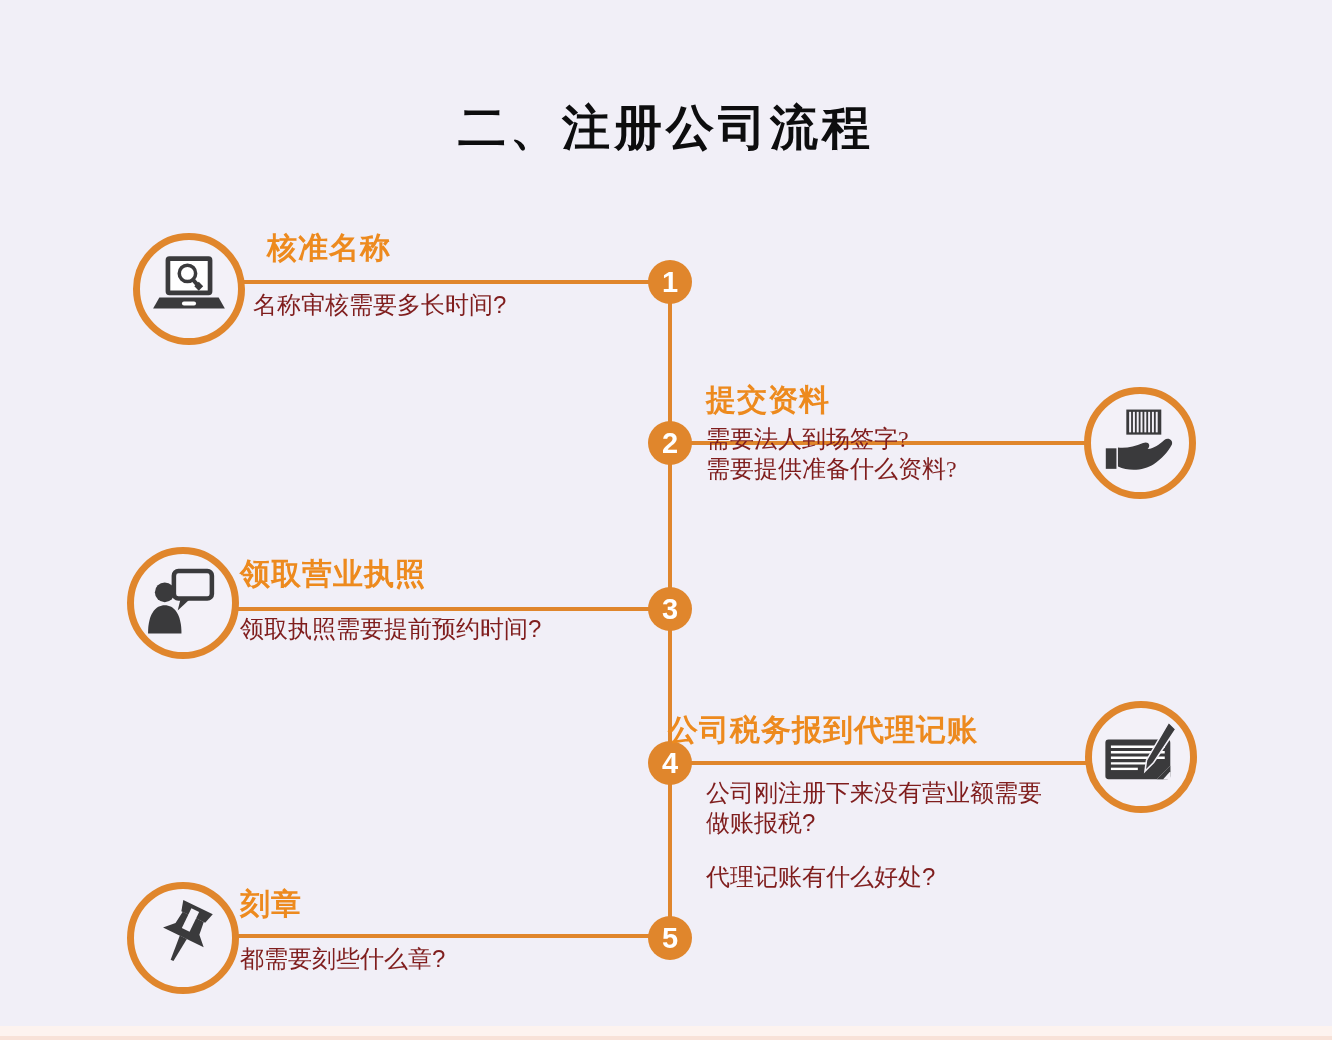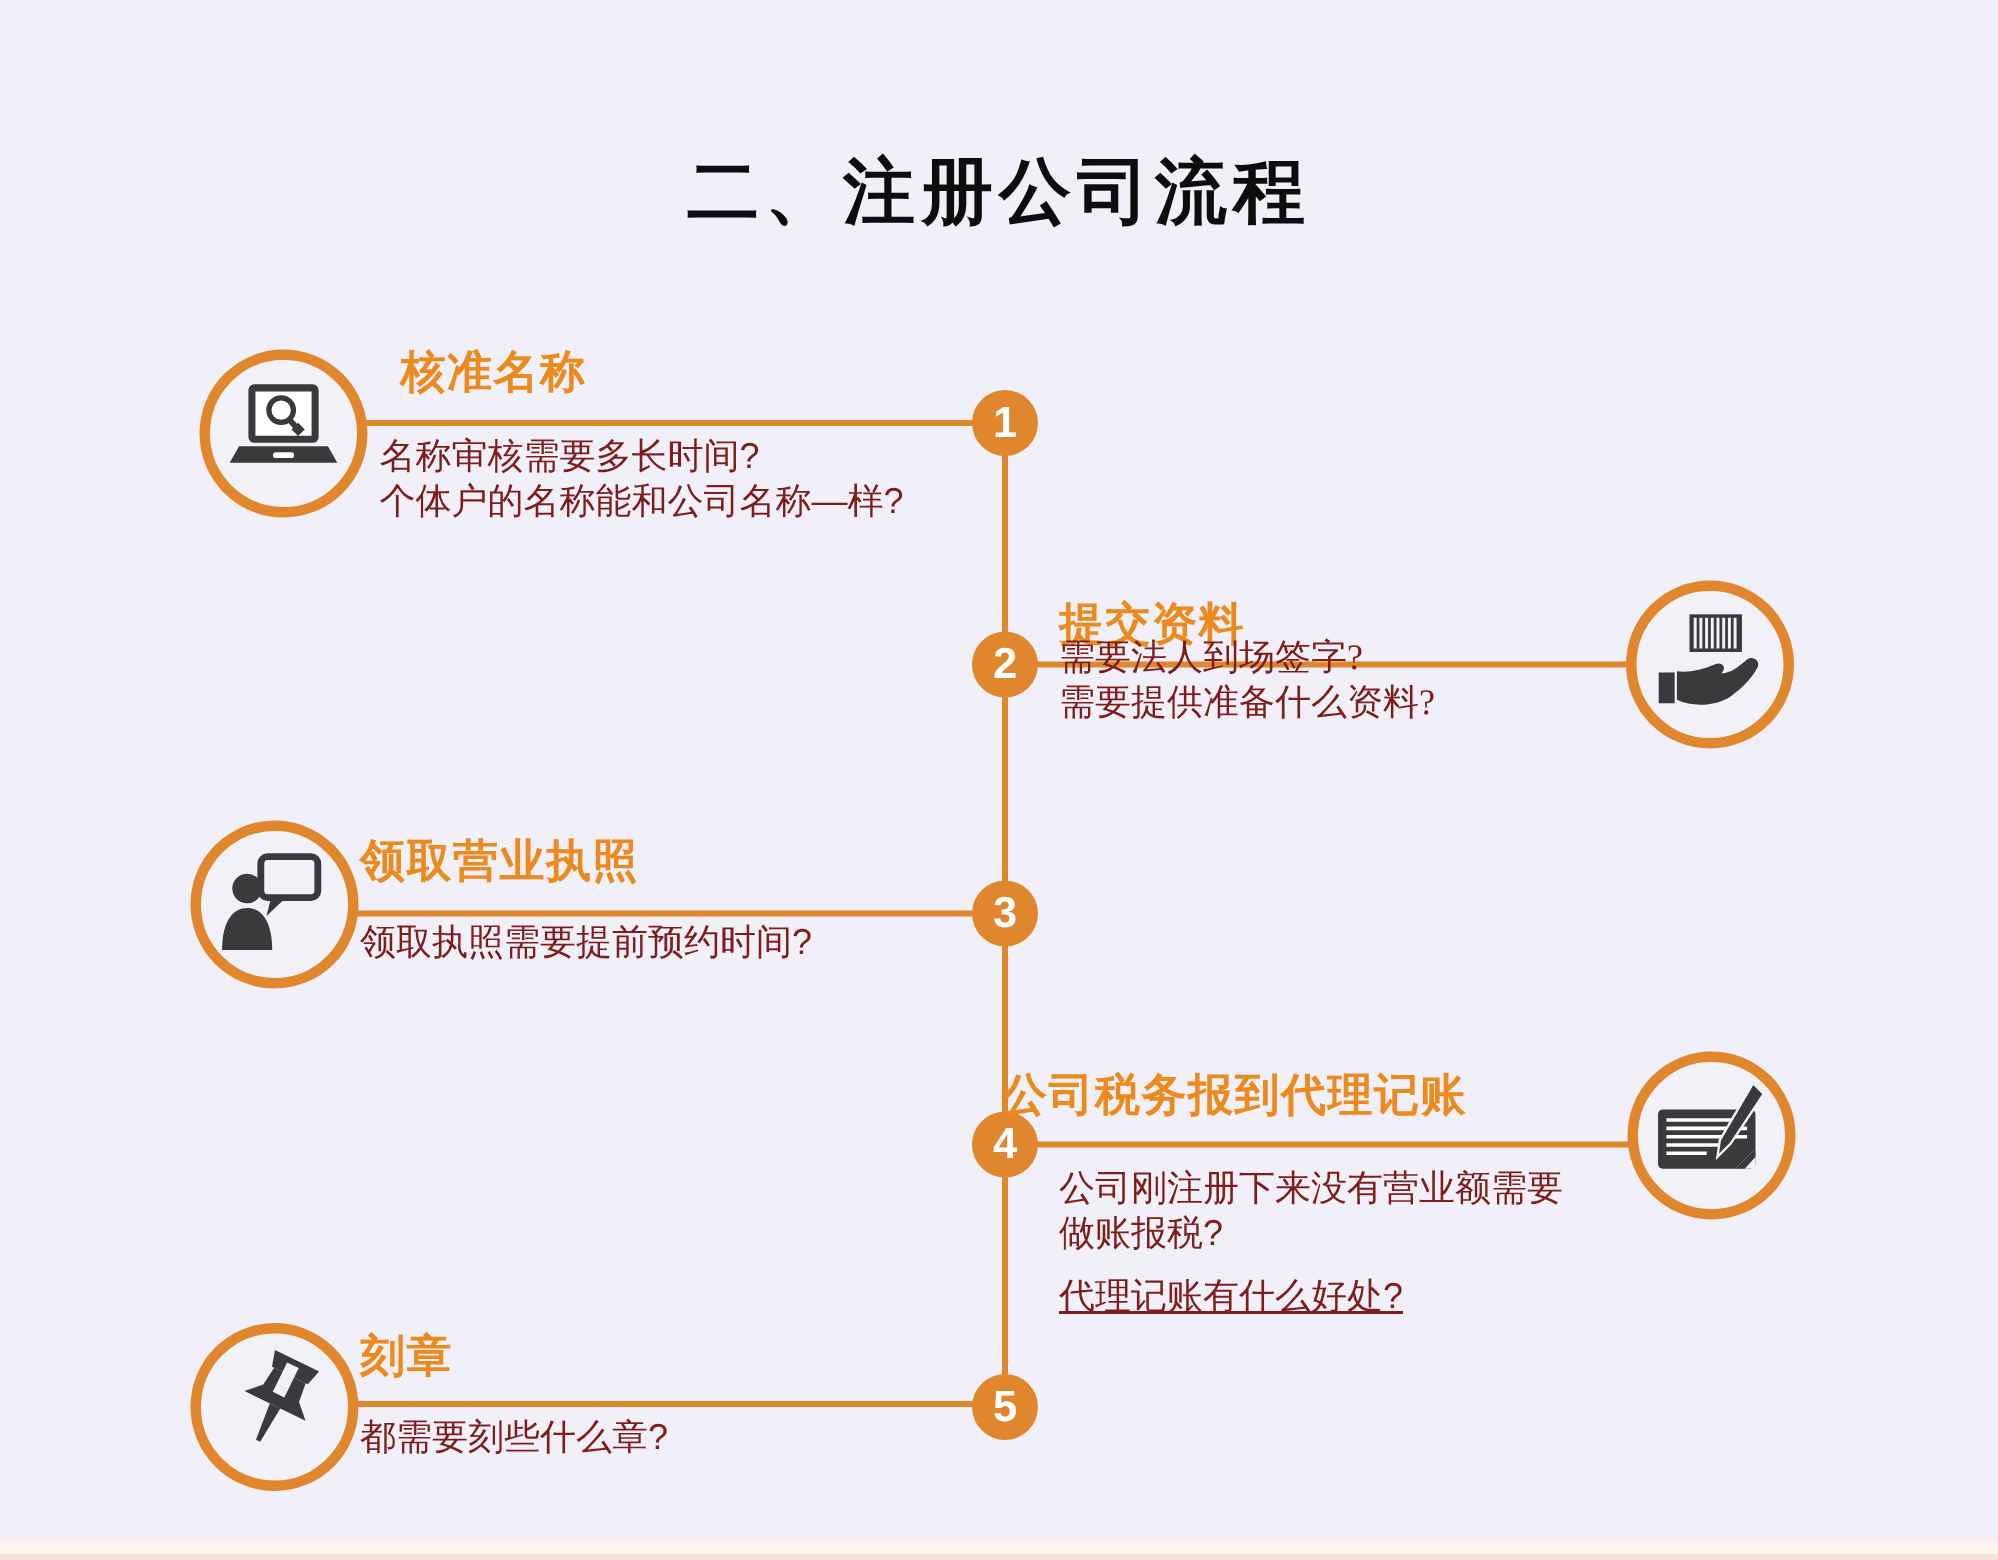--- a/index.html
+++ b/index.html
@@ -47,34 +47,34 @@
   .ic4{left:1085px;top:701px;}
   .ic5{left:127px;top:882px;}
   .icon-circle svg{display:block;}
   
   .step-heading{
     position:absolute;
     font-size:30px;font-weight:700;letter-spacing:1px;
     color:#ED8A1E;white-space:nowrap;
   }
   .sh1{left:267px;top:228px;}
-  .sh2{left:706px;top:396px;}
+  .sh2{left:706px;top:380px;}
   .sh3{left:240px;top:554px;}
   .sh4{left:668px;top:710px;}
   .sh5{left:240px;top:884px;}
   .questions{
     position:absolute;
     font-size:24px;line-height:30px;color:#7f1d1d;white-space:nowrap;
   }
   .sq1{left:253px;top:290px;}
   .sq2{left:706px;top:424px;font-family:Liberation Serif, serif;}
   .sq3{left:240px;top:614px;}
   .sq4{left:706px;top:778px;}
   .sq5{left:240px;top:944px;}
-  .q.gap{margin-top:12px;text-decoration:underline;}
+  .q.gap{margin-top:24px;}
   .bottom-strip{
     position:absolute;left:0;bottom:0;width:1332px;height:14px;
     background:linear-gradient(#FDF3EF 0px,#FDF3EF 10px,#F8E2D8 10px,#F8E2D8 14px);
   }
 </style>
 </head>
 <body>
 
 <div class="canvas">
 
@@ -159,21 +159,20 @@
   <div class="num n5">5</div>
 
   <div class="step-heading sh1">核准名称</div>
   <div class="step-heading sh2">提交资料</div>
   <div class="step-heading sh3">领取营业执照</div>
   <div class="step-heading sh4">公司税务报到代理记账</div>
   <div class="step-heading sh5">刻章</div>
 
   <div class="questions sq1">
     <div class="q">名称审核需要多长时间?</div>
-    <div class="q">个体户的名称能和公司名称—样?</div>
   </div>
   <div class="questions sq2">
     <div class="q">需要法人到场签字?</div>
     <div class="q">需要提供准备什么资料?</div>
   </div>
   <div class="questions sq3">
     <div class="q">领取执照需要提前预约时间?</div>
   </div>
   <div class="questions sq4">
     <div class="q">公司刚注册下来没有营业额需要</div>

